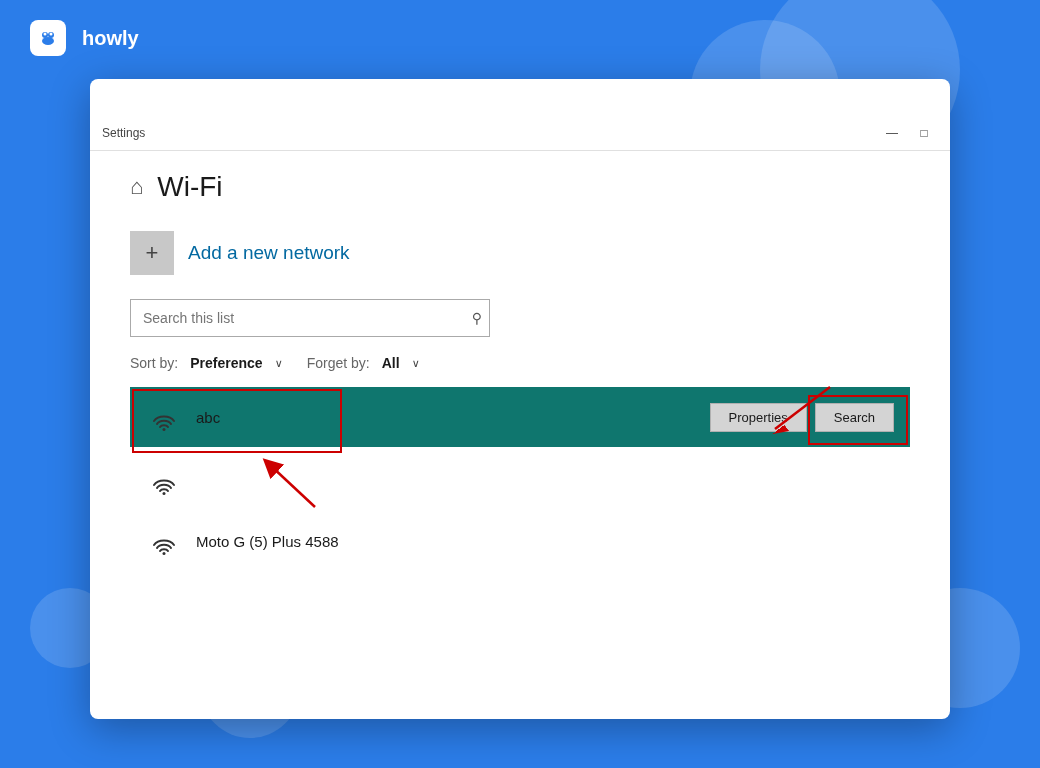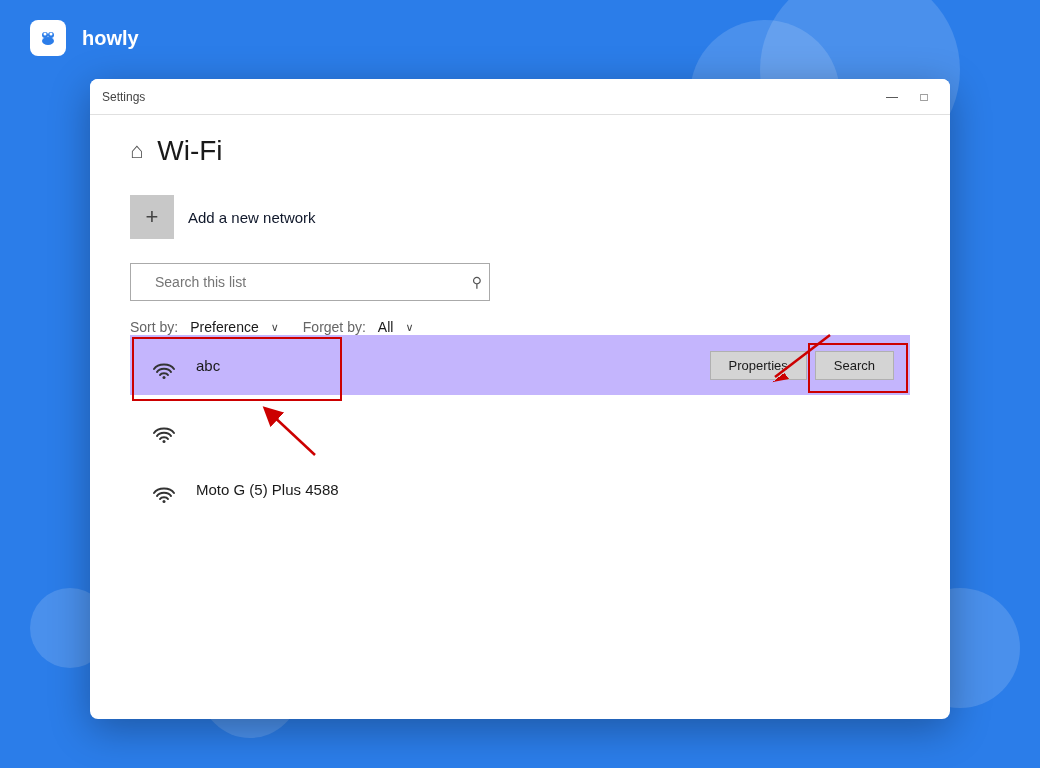--- a/index.html
+++ b/index.html
@@ -69,20 +69,21 @@
 
     
     .title-bar {
       display: flex;
       align-items: center;
       justify-content: space-between;
       padding: 0 12px;
       background: white;
       border-bottom: 1px solid #e0e0e0;
       height: 36px;
+      margin-top: 36px;
     }
     .title-bar-text {
       font-size: 12px;
       color: #444;
     }
     .title-bar-controls {
       display: flex;
       gap: 4px;
     }
     .title-btn {
@@ -135,35 +136,35 @@
       background: #c8c8c8;
       border: none;
       display: flex;
       align-items: center;
       justify-content: center;
       font-size: 22px;
       color: #444;
       cursor: pointer;
     }
     .add-network-label {
-      font-size: 15px;
-      color: #0f172a;
+      font-size: 19px;
+      color: #0369a1;
     }
 
     
     .search-container {
       position: relative;
       margin-bottom: 18px;
       width: 360px;
     }
     .search-input {
       width: 100%;
       height: 38px;
       border: 1px solid #aaa;
-      padding: 0 38px 0 24px;
+      padding: 0 38px 0 12px;
       font-size: 14px;
       color: #888;
       outline: none;
       background: white;
     }
     .search-icon-btn {
       position: absolute;
       right: 8px;
       top: 50%;
       transform: translateY(-50%);
@@ -171,46 +172,47 @@
       border: none;
       cursor: pointer;
       color: #555;
       font-size: 14px;
     }
 
     
     .sort-filter-bar {
       display: flex;
       gap: 24px;
+      margin-bottom: 16px;
       font-size: 14px;
       color: #444;
     }
     .sort-filter-item {
       display: flex;
       align-items: center;
       gap: 4px;
       cursor: pointer;
     }
     .sort-filter-label { color: #666; }
-    .sort-filter-value { font-weight: 400; color: #1a1a1a; }
+    .sort-filter-value { font-weight: 700; color: #1a1a1a; }
     .chevron-icon { font-size: 11px; color: #444; }
 
     
     .network-list {
       width: 100%;
     }
 
     .network-item {
       display: flex;
       align-items: center;
       padding: 12px 16px;
       cursor: pointer;
       position: relative;
     }
-    .network-item.selected { background: #c4b5fd; }
+    .network-item.selected { background: #0f766e; }
 
     .wifi-icon {
       width: 36px;
       height: 36px;
       display: flex;
       align-items: center;
       justify-content: center;
       margin-right: 14px;
       flex-shrink: 0;
     }

